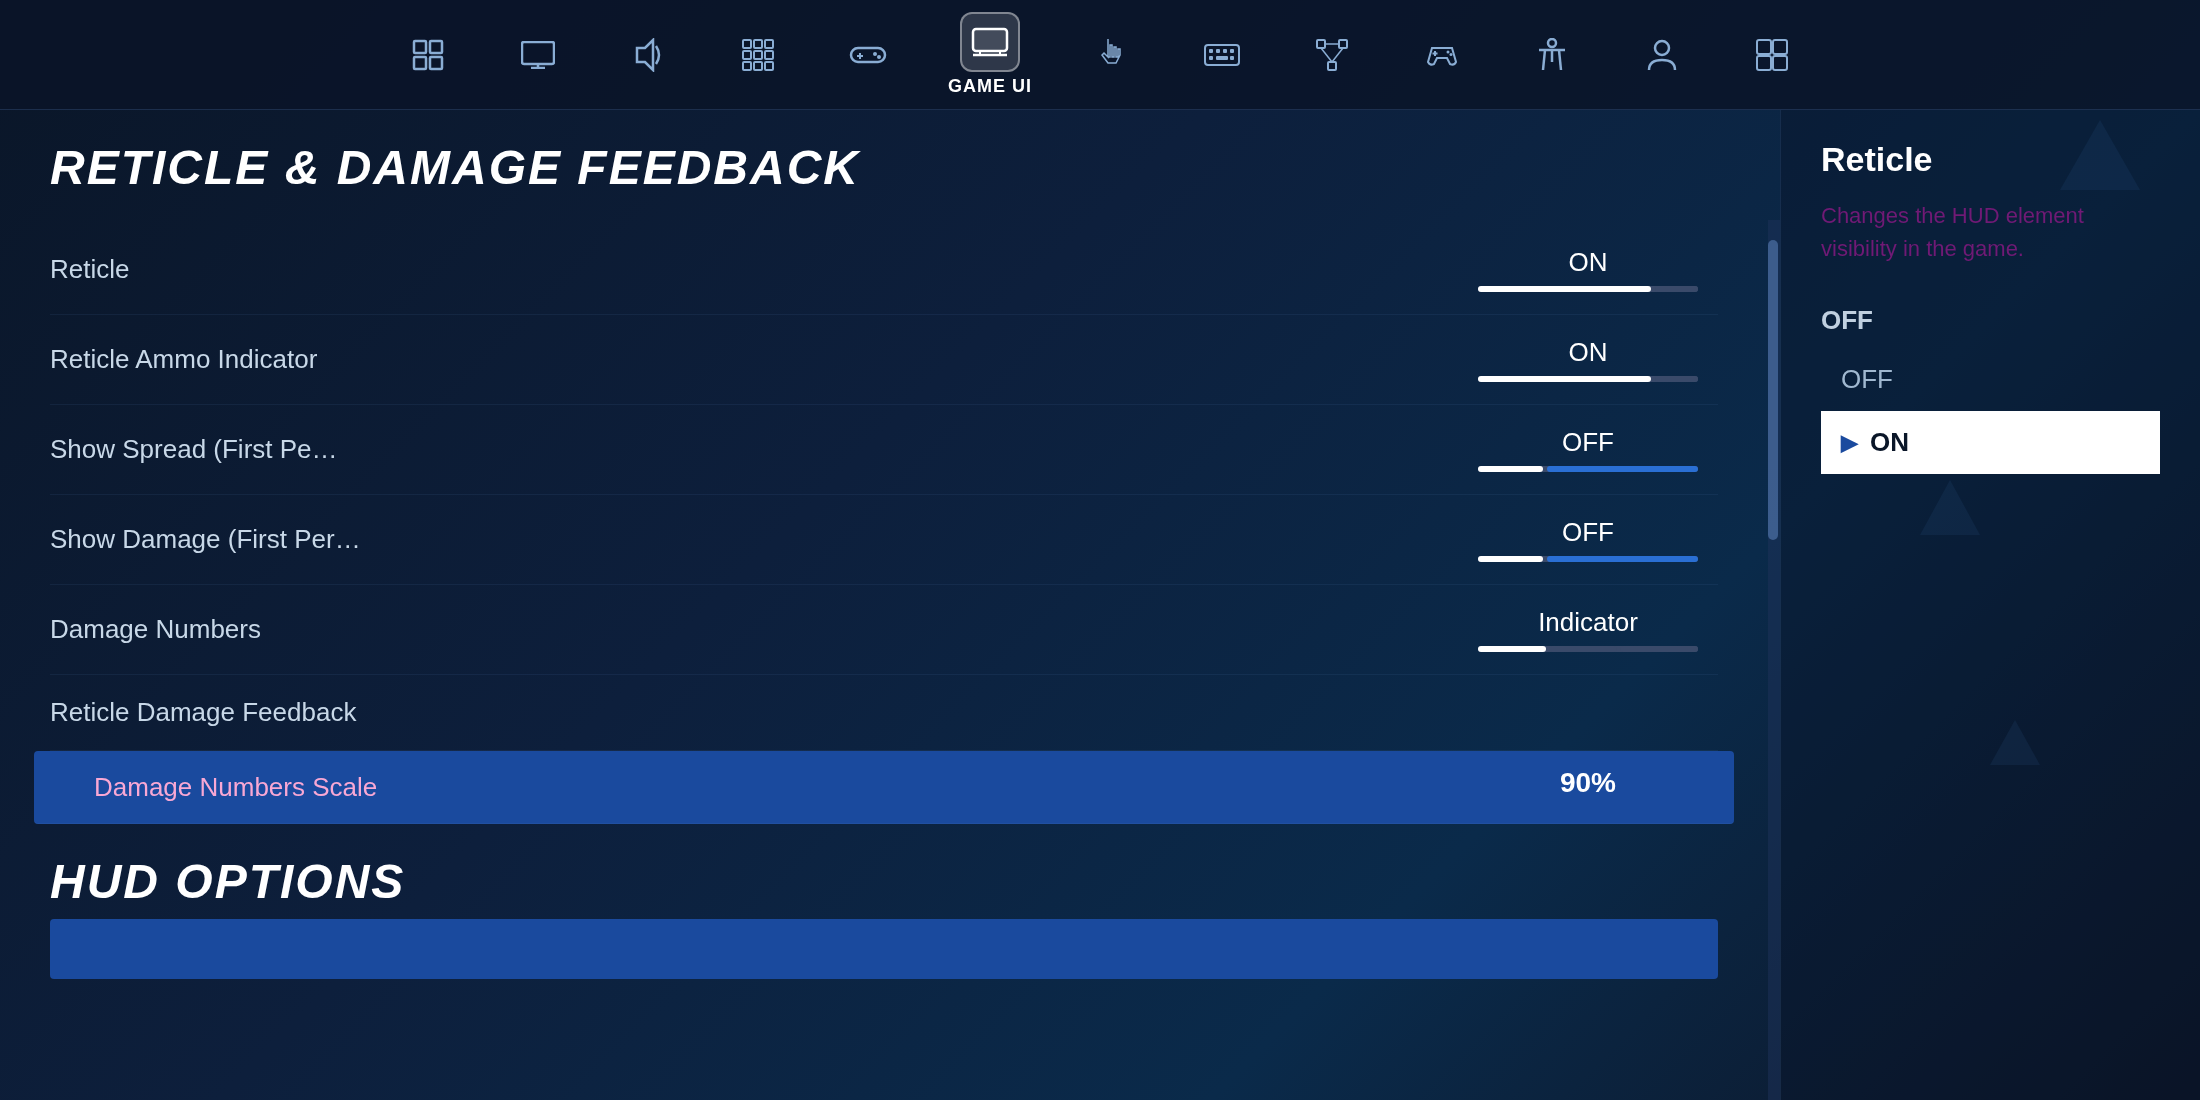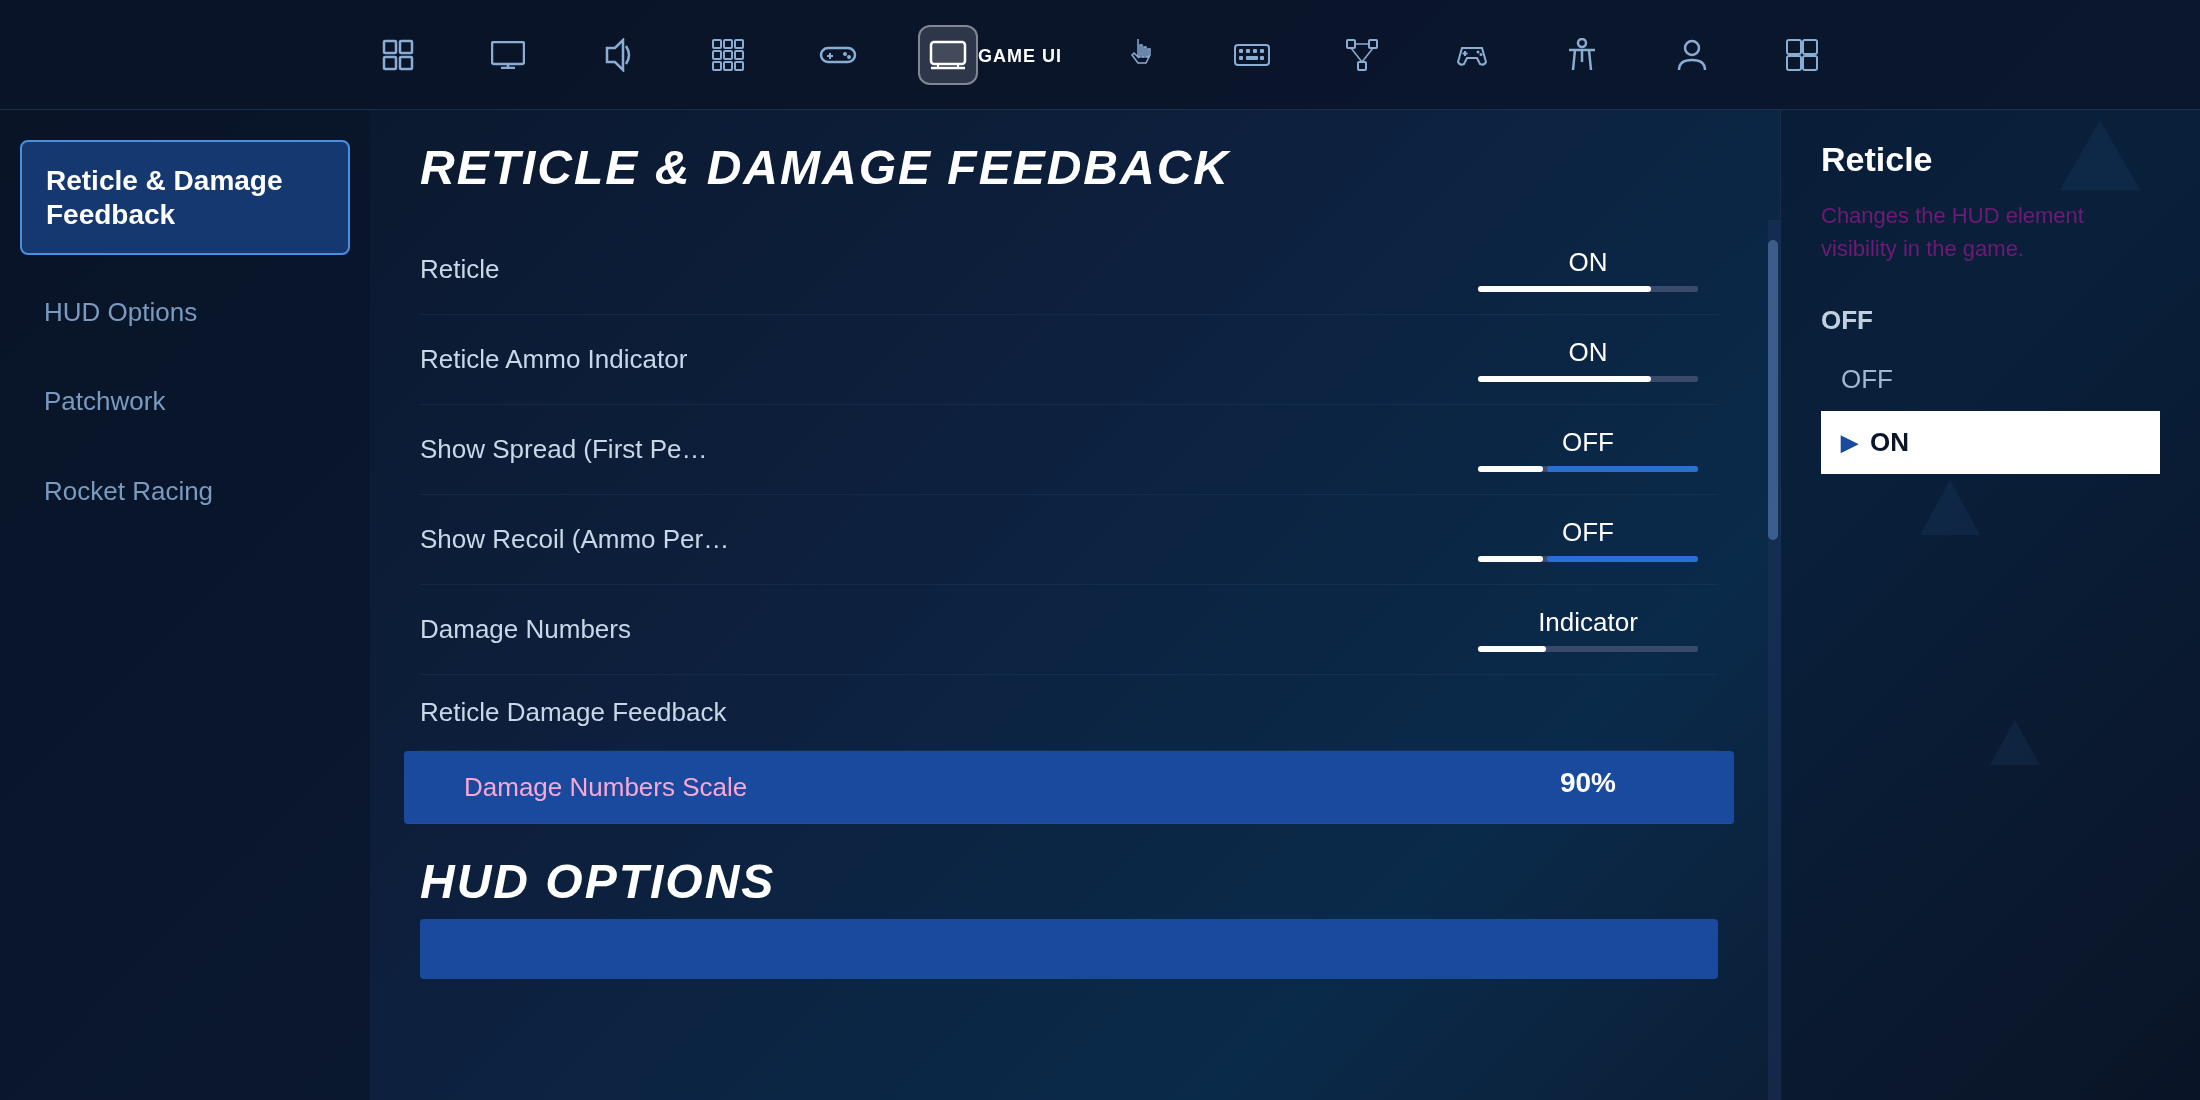--- a/index.html
+++ b/index.html
@@ -60,21 +60,21 @@
     }
 
     .nav-icons-row {
       display: flex;
       align-items: center;
       gap: 50px;
     }
 
     .nav-icon-item {
       display: flex;
-      flex-direction: row;
+      flex-direction: column;
       align-items: center;
       cursor: pointer;
       color: #8aadd4;
     }
 
     .nav-icon-item.active {
       color: #ffffff;
     }
 
     .nav-icon-item .icon-circle {
@@ -503,39 +503,20 @@
           <rect x="18" y="18" width="14" height="14" rx="2" stroke="#8aadd4" stroke-width="2"></rect>
         </svg>
       </div>
     </div>
 
   </div>
 </div>
 
 <div class="main-layout">
 
-  <div class="sidebar">
-
-    <div class="sidebar-item active">
-      <div class="sidebar-item-label">Reticle &amp; Damage<br>Feedback</div>
-    </div>
-
-    <div class="sidebar-item inactive" style="margin-top:20px">
-      <div class="sidebar-item-label">HUD Options</div>
-    </div>
-
-    <div class="sidebar-item inactive" style="margin-top:14px">
-      <div class="sidebar-item-label">Patchwork</div>
-    </div>
-
-    <div class="sidebar-item inactive" style="margin-top:14px">
-      <div class="sidebar-item-label">Rocket Racing</div>
-    </div>
-
-  </div>
 
   <div class="center-content">
 
     <div class="section-title">RETICLE &amp; DAMAGE FEEDBACK</div>
 
     <div class="settings-list">
 
       <div class="setting-row">
         <div class="setting-name">Reticle</div>
         <div class="setting-control">
@@ -569,21 +550,21 @@
           <div class="slider-track">
             <div style="display:flex; width:220px; gap:4px;">
               <div style="width:66px; height:6px; background:#fff; border-radius:3px;"></div>
               <div style="width:154px; height:6px; background:#2a6fd4; border-radius:3px;"></div>
             </div>
           </div>
         </div>
       </div>
 
       <div class="setting-row">
-        <div class="setting-name">Show Recoil (Ammo Per…</div>
+        <div class="setting-name">Show Damage (First Per…</div>
         <div class="setting-control">
           <div class="setting-value">OFF</div>
           <div class="slider-track">
             <div style="display:flex; width:220px; gap:4px;">
               <div style="width:66px; height:6px; background:#fff; border-radius:3px;"></div>
               <div style="width:154px; height:6px; background:#2a6fd4; border-radius:3px;"></div>
             </div>
           </div>
         </div>
       </div>

